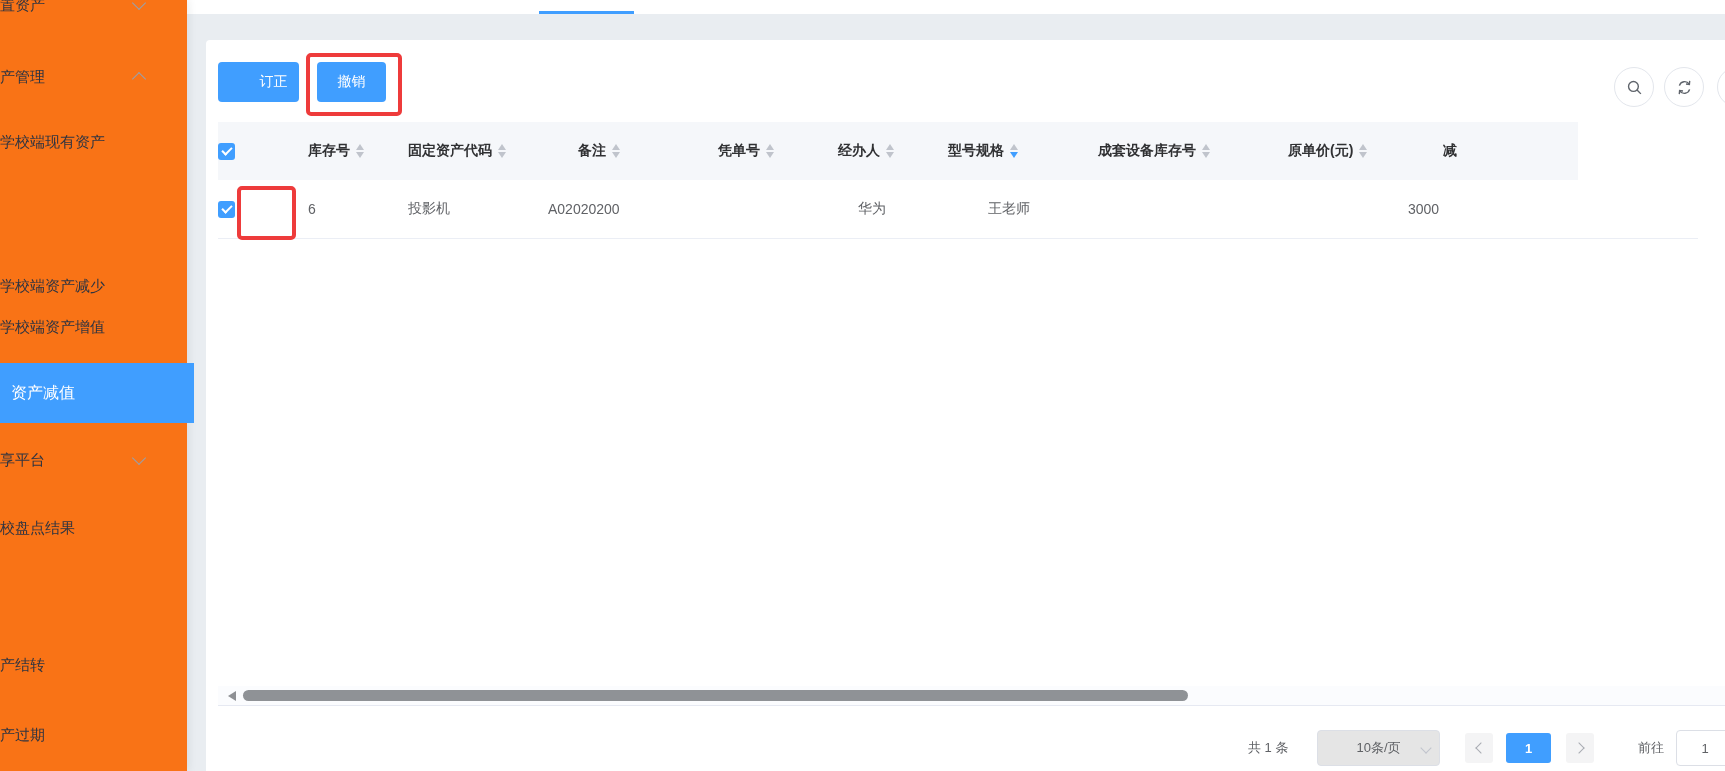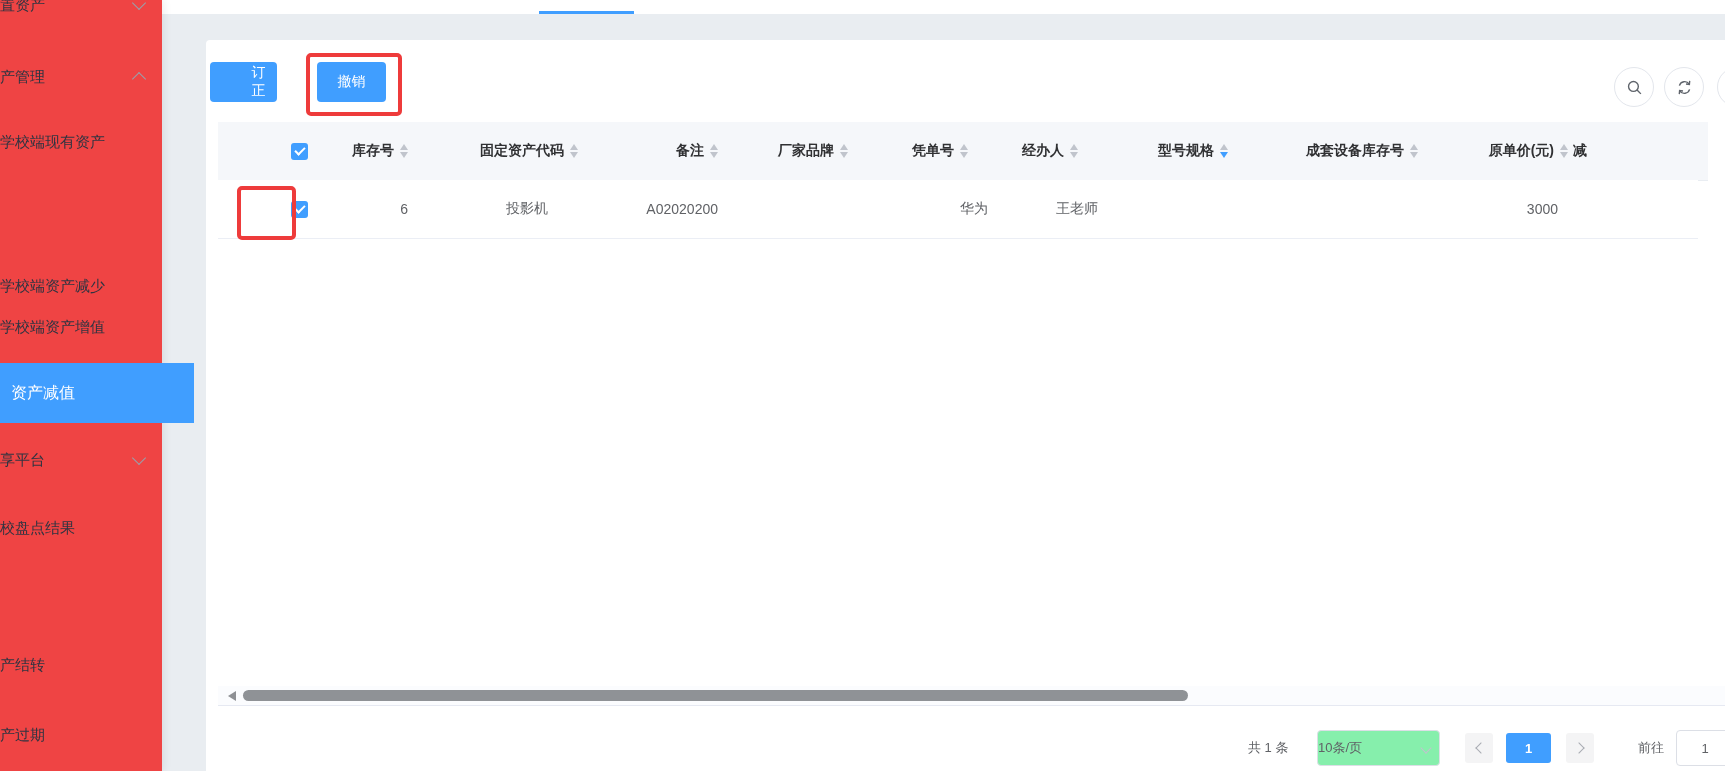--- a/index.html
+++ b/index.html
@@ -4,47 +4,47 @@
 <style>
   html,body{margin:0;padding:0;}
   body{font-family:"Liberation Sans",sans-serif;}
   .screen{position:relative;width:1725px;height:771px;background:#e9edf1;overflow:hidden;}
 
   
   .topbar{position:absolute;left:0;top:0;width:1725px;height:14px;background:#ffffff;}
   .tab-underline{position:absolute;left:539px;top:11px;width:95px;height:3px;background:#409EFF;}
 
   
-  .sidebar{position:absolute;left:0;top:0;width:162px;height:771px;background:#ef4444;box-shadow:2px 0 8px rgba(29,35,41,.08);z-index:5;}
+  .sidebar{position:absolute;left:0;top:0;width:187px;height:771px;background:#f97316;box-shadow:2px 0 8px rgba(29,35,41,.08);z-index:5;}
   .side-item{position:absolute;left:0;width:183px;height:40px;display:flex;align-items:center;font-size:15px;color:#2f3441;cursor:pointer;white-space:nowrap;}
   .side-item.child{padding-left:0;}
   .side-item.selected{height:60px;background:#409EFF;color:#ffffff;padding-left:11px;font-size:16px;}
   .chev{position:absolute;left:134px;width:9px;height:9px;border-right:1.6px solid #99a0ab;border-bottom:1.6px solid #99a0ab;}
   .chev.down{transform:rotate(45deg);margin-top:-4px;}
   .chev.up{transform:rotate(-135deg);margin-top:4px;}
 
   
   .panel{position:absolute;left:206px;top:40px;width:1580px;height:780px;background:#ffffff;border-radius:4px;}
 
   .btn{position:absolute;top:22px;height:40px;border:none;border-radius:4px;background:#409EFF;color:#fff;font-size:14px;font-family:inherit;cursor:pointer;}
-  .btn-correct{left:4px;width:67px;padding-left:36px;}
+  .btn-correct{left:12px;width:81px;padding-left:36px;}
   .btn-revoke{left:111px;width:69px;}
   .redbox{position:absolute;border:4px solid #ee3b3b;border-radius:5px;pointer-events:none;z-index:4;}
   .redbox.btn-box{left:100px;top:13px;width:88px;height:55px;}
   .redbox.chk-box{left:31px;top:146px;width:51px;height:46px;}
 
   .circle-btn{position:absolute;top:27px;width:40px;height:40px;border:1px solid #e3e6ec;border-radius:50%;background:#fff;display:flex;align-items:center;justify-content:center;cursor:pointer;box-sizing:border-box;}
   .circle-search{left:1408px;}
   .circle-refresh{left:1458px;}
   .circle-third{left:1511px;}
 
   
   .thead{position:absolute;left:12px;top:82px;height:58px;display:flex;background:#f5f7fa;border-bottom:1px solid #e9edf2;}
   .trow{position:absolute;left:12px;top:140px;height:58px;display:flex;background:#fff;border-bottom:1px solid #ebeef5;}
-  .cell{display:flex;align-items:center;justify-content:flex-end;box-sizing:border-box;white-space:nowrap;}
+  .cell{display:flex;align-items:center;justify-content:flex-start;box-sizing:border-box;white-space:nowrap;}
   .thead .cell{font-weight:bold;font-size:14px;color:#303133;cursor:pointer;}
   .trow .cell{font-size:14px;color:#606266;}
   .c0{width:90px}.c1{width:100px}.c2{width:140px}.c3{width:170px}.c4{width:140px}.c5{width:130px}
   .c6{width:110px}.c7{width:120px}.c8{width:150px}.c9{width:190px}.c10{width:150px}
   .c11{width:140px;justify-content:flex-start;padding-left:5px;}
   .carets{display:inline-flex;flex-direction:column;margin-left:6px;}
   .caret-up{width:0;height:0;border-left:4.5px solid transparent;border-right:4.5px solid transparent;border-bottom:6px solid #c0c4cc;margin-bottom:2.5px;}
   .caret-down{width:0;height:0;border-left:4.5px solid transparent;border-right:4.5px solid transparent;border-top:6px solid #c0c4cc;}
   .caret-down.active{border-top-color:#409EFF;}
 
@@ -52,21 +52,21 @@
   .checkbox::after{content:"";position:absolute;left:5.5px;top:2.5px;width:4px;height:8px;border-right:2px solid #fff;border-bottom:2px solid #fff;transform:rotate(45deg);}
 
   
   .scroll-strip{position:absolute;left:12px;top:646px;width:1568px;height:19px;background:#fbfcfe;border-bottom:1px solid #e6e9f2;}
   .scroll-left-arrow{position:absolute;left:10px;top:5px;width:0;height:0;border-top:5px solid transparent;border-bottom:5px solid transparent;border-right:8px solid #8e9094;cursor:pointer;}
   .scroll-thumb{position:absolute;left:25px;top:4px;width:945px;height:11px;border-radius:6px;background:#8f9296;cursor:grab;}
 
   
   .pg-text{position:absolute;font-size:13px;color:#606266;line-height:36px;top:690px;}
   .pg-total{left:1042px;}
-  .pg-size{position:absolute;left:1111px;top:690px;width:123px;height:36px;border:1px solid #dcdfe6;border-radius:4px;box-sizing:border-box;display:flex;align-items:center;justify-content:flex-start;font-size:13px;color:#606266;cursor:pointer;background:#86efac;}
+  .pg-size{position:absolute;left:1111px;top:690px;width:123px;height:36px;border:1px solid #dcdfe6;border-radius:4px;box-sizing:border-box;display:flex;align-items:center;justify-content:center;font-size:13px;color:#606266;cursor:pointer;background:#e5e5e5;}
   .pg-size .chev-sm{position:absolute;right:9px;top:13px;width:7px;height:7px;border-right:1.4px solid #c0c4cc;border-bottom:1.4px solid #c0c4cc;transform:rotate(45deg);}
   .pg-btn{position:absolute;top:693px;width:28px;height:30px;border-radius:3px;background:#f4f4f5;display:flex;align-items:center;justify-content:center;cursor:pointer;}
   .pg-prev{left:1259px;}
   .pg-next{left:1360px;}
   .pg-arrow{width:7px;height:7px;border-left:1.6px solid #a8abb2;border-bottom:1.6px solid #a8abb2;}
   .pg-arrow.left{transform:rotate(45deg);margin-left:3px;}
   .pg-arrow.right{transform:rotate(225deg);margin-right:3px;}
   .pg-cur{position:absolute;left:1300px;top:693px;width:45px;height:30px;border-radius:3px;background:#409EFF;color:#fff;font-size:13px;font-weight:bold;display:flex;align-items:center;justify-content:center;cursor:pointer;}
   .pg-goto-label{left:1432px;}
   .pg-goto-input{position:absolute;left:1470px;top:690px;width:58px;height:36px;border:1px solid #dcdfe6;border-radius:4px;box-sizing:border-box;text-align:center;font-size:13px;color:#606266;font-family:inherit;outline:none;}
@@ -156,27 +156,20 @@
             <i class="caret-down"></i>
           </span>
       </div>
       <div class="cell c4">
         <span>备注</span>
         <span class="carets">
             <i class="caret-up"></i>
             <i class="caret-down"></i>
           </span>
       </div>
-      <div class="cell c5">
-        <span>厂家品牌</span>
-        <span class="carets">
-            <i class="caret-up"></i>
-            <i class="caret-down"></i>
-          </span>
-      </div>
       <div class="cell c7">
         <span>凭单号</span>
         <span class="carets">
             <i class="caret-up"></i>
             <i class="caret-down"></i>
           </span>
       </div>
       <div class="cell c6">
         <span>经办人</span>
         <span class="carets">

